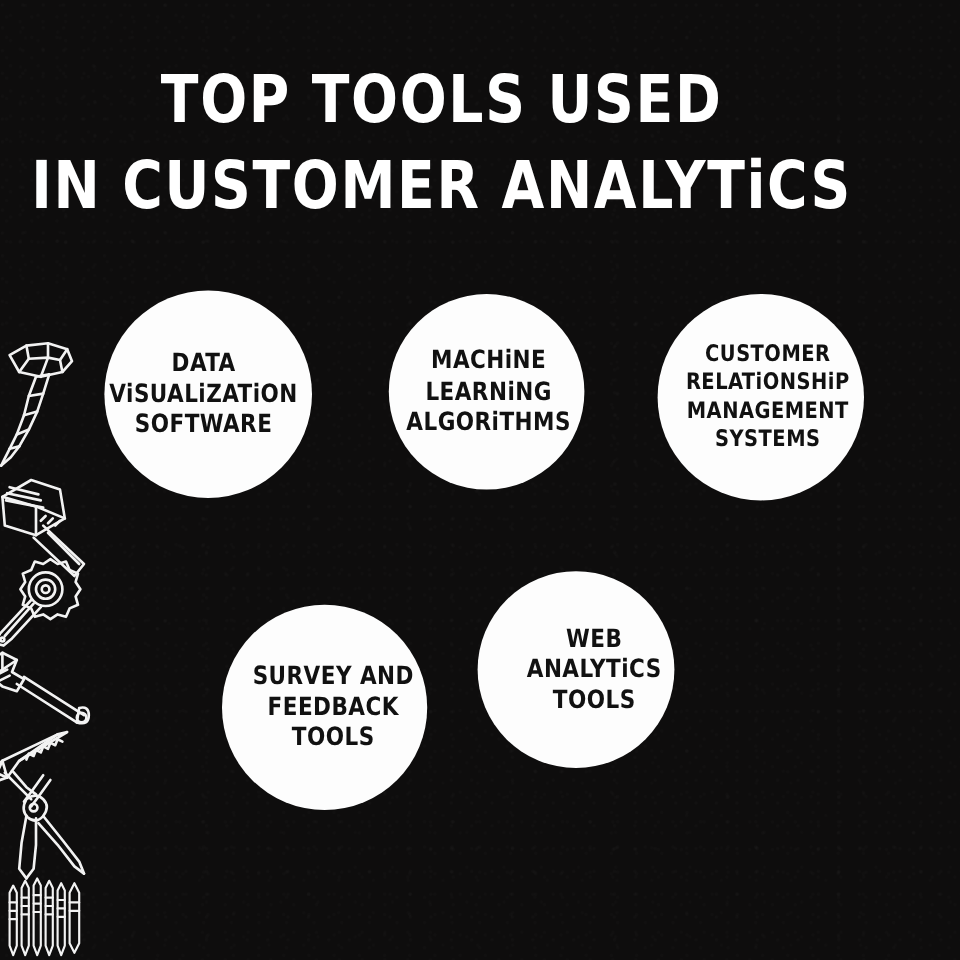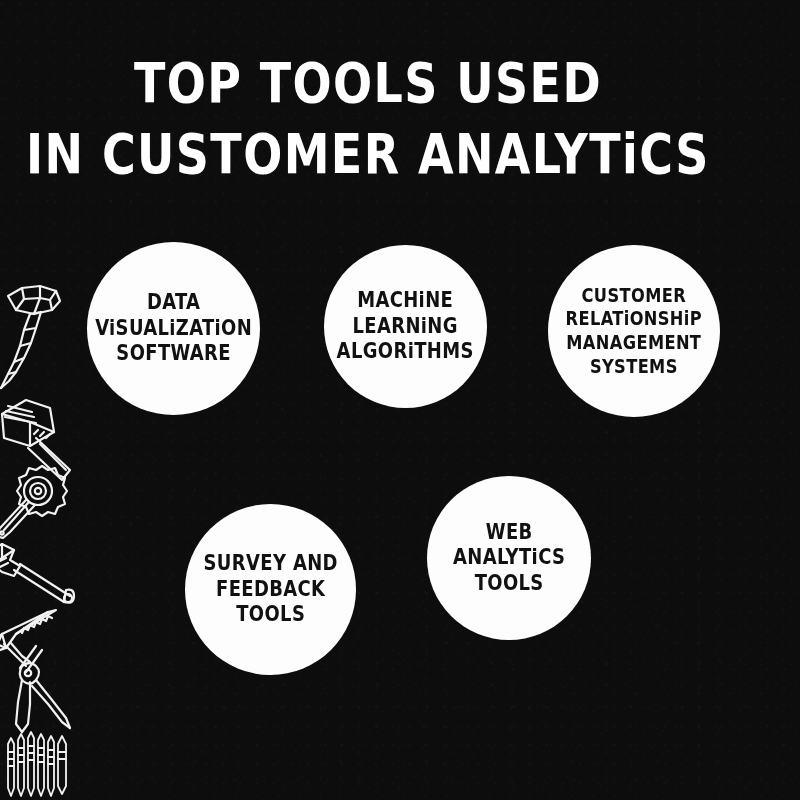--- a/index.html
+++ b/index.html
@@ -61,41 +61,41 @@
     transform: scaleX(.93);
   }
 
   
   .bubble {
     position: absolute;
     border-radius: 50%;
     background: #fdfdfd;
     display: flex;
     align-items: center;
-    justify-content: center;
+    justify-content: flex-end;
     z-index: 4;
   }
   .bubble-label {
     display: block;
     text-align: center;
     color: #111111;
     font-family: "DejaVu Sans Condensed", "Liberation Sans Narrow", "Liberation Sans", sans-serif;
     font-weight: 700;
     letter-spacing: .4px;
     line-height: 1.22;
     padding: 0 8px;
     transform: scaleX(.95);
   }
 
   
   #bubble-1 { left: 87px;  top: 242px; width: 173px; height: 173px; }
   #bubble-2 { left: 324px; top: 245px; width: 163px; height: 163px; }
   #bubble-3 { left: 548px; top: 245px; width: 172px; height: 172px; }
   #bubble-4 { left: 185px; top: 504px; width: 171px; height: 171px; }
-  #bubble-5 { left: 427px; top: 476px; width: 164px; height: 164px; }
+  #bubble-5 { left: 398px; top: 476px; width: 164px; height: 164px; }
 
   #bubble-1 .bubble-label { font-size: 21px; }
   #bubble-2 .bubble-label { font-size: 21px; }
   #bubble-3 .bubble-label { font-size: 19px; line-height: 1.24; }
   #bubble-4 .bubble-label { font-size: 21px; }
   #bubble-5 .bubble-label { font-size: 21px; }
 
   
   .tool {
     position: absolute;

